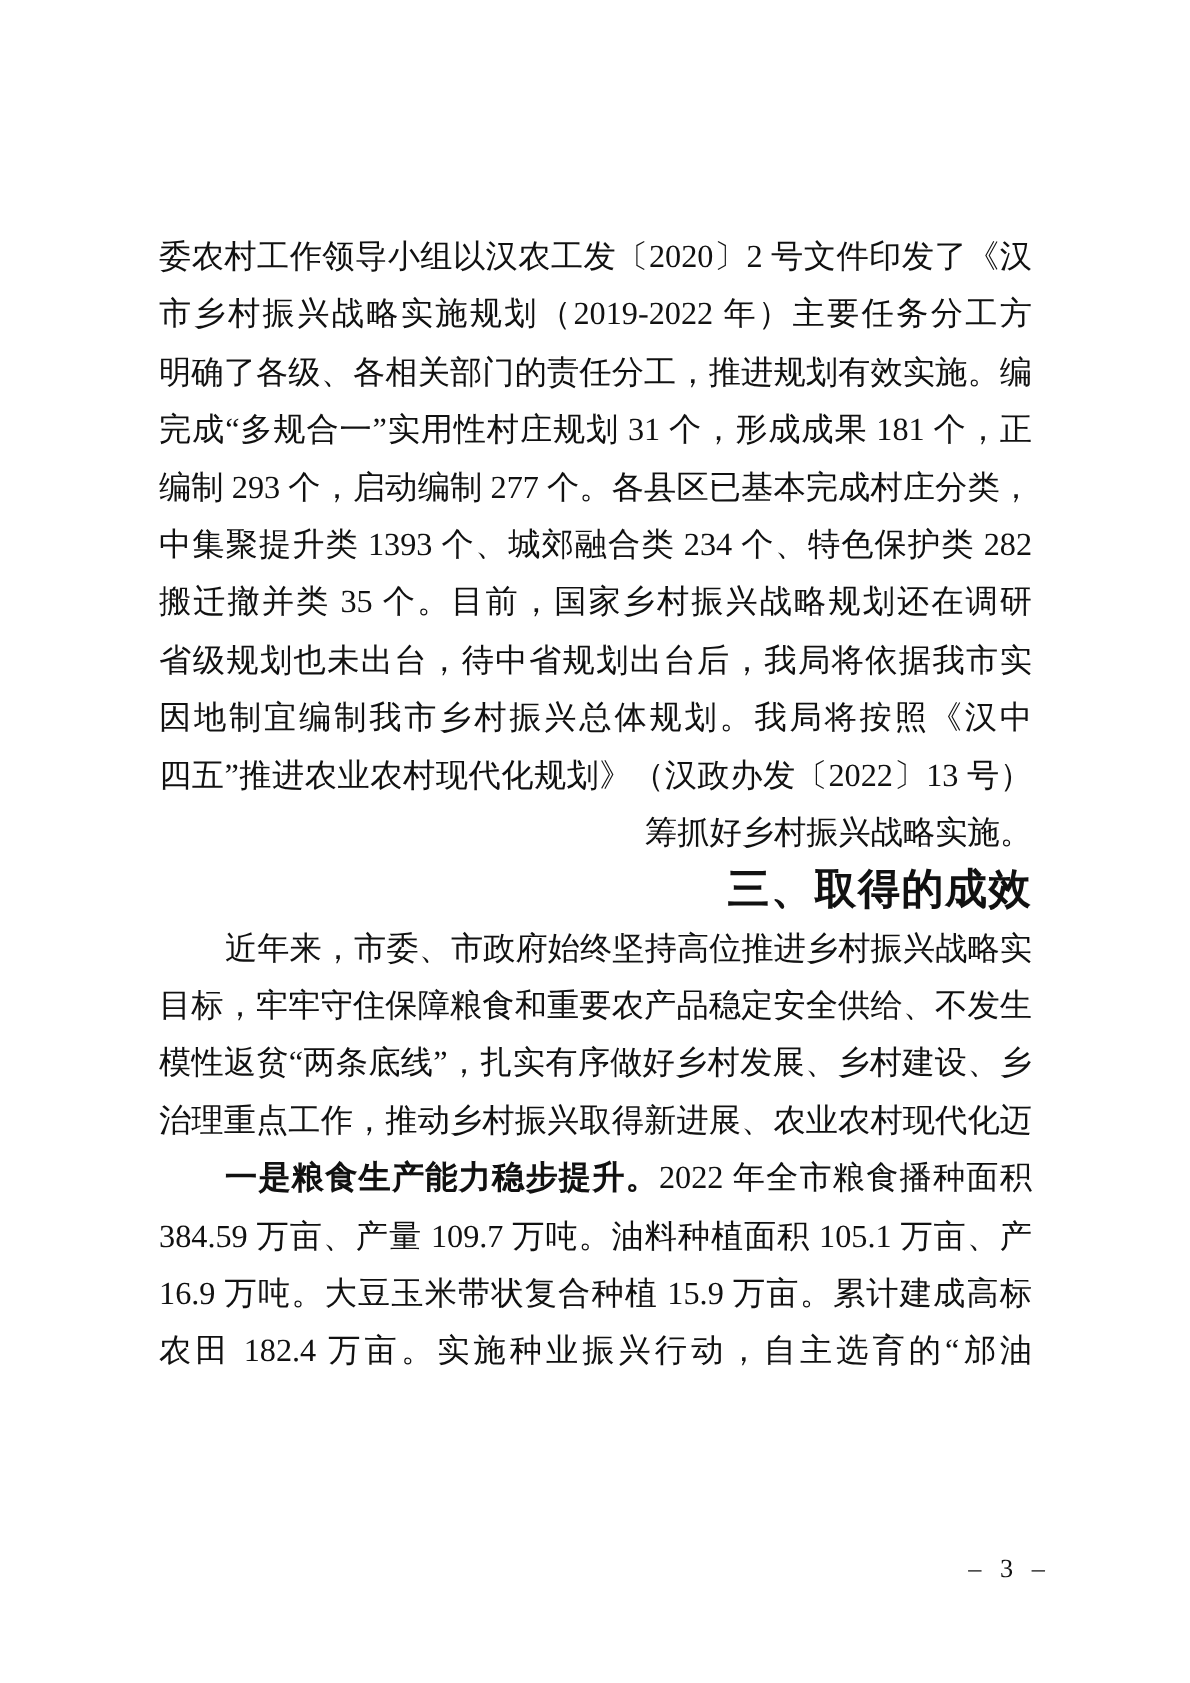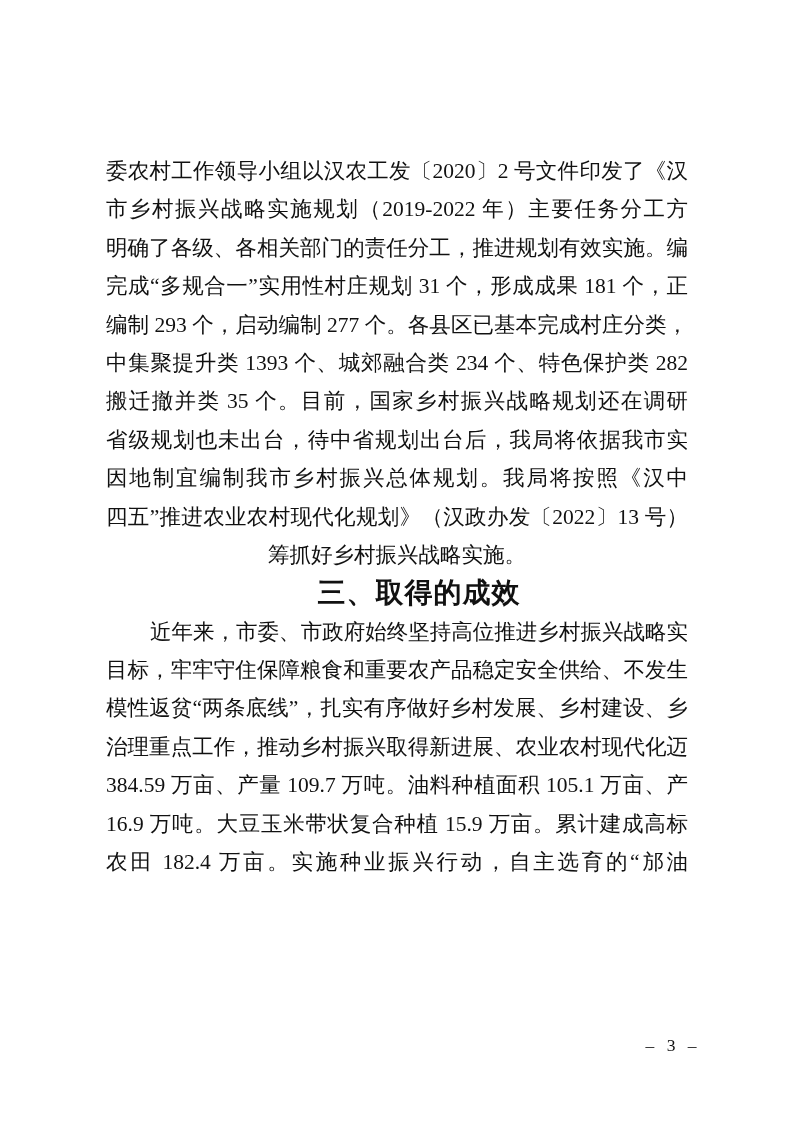--- a/index.html
+++ b/index.html
@@ -20,21 +20,21 @@
     position: absolute;
     left: 106px;
     top: 152px;
     width: 582px;
   }
   .line {
     height: 38.4px;
     line-height: 38.4px;
     font-size: 21.5px;
     overflow: hidden;
-    text-align: center;
+    text-align: right;
   }
   .just {
     text-align: justify;
     text-align-last: justify;
   }
   .indent2 {
     padding-left: 44px;
   }
   .heading {
     font-family: Liberation Sans, sans-serif;
@@ -76,20 +76,23 @@
     <div class="line just">四五”推进农业农村现代化规划》（汉政办发〔2022〕13 号）统</div>
     <div class="line">筹抓好乡村振兴战略实施。</div>
 
     <div class="line heading indent2">三、取得的成效</div>
 
     <div class="line just indent2">近年来，市委、市政府始终坚持高位推进乡村振兴战略实施，</div>
     <div class="line just">目标，牢牢守住保障粮食和重要农产品稳定安全供给、不发生规</div>
     <div class="line just">模性返贫“两条底线”，扎实有序做好乡村发展、乡村建设、乡村</div>
     <div class="line just">治理重点工作，推动乡村振兴取得新进展、农业农村现代化迈出</div>
 
+    <div class="line just indent2">
+      <span class="bold-lead">一是粮食生产能力稳步提升。</span><span>2022 年全市粮食播种面积</span>
+    </div>
     <div class="line just">384.59 万亩、产量 109.7 万吨。油料种植面积 105.1 万亩、产量</div>
     <div class="line just">16.9 万吨。大豆玉米带状复合种植 15.9 万亩。累计建成高标准</div>
     <div class="line just">农田 182.4 万亩。实施种业振兴行动，自主选育的“邡油 777”油</div>
 
   </div>
 
   <div class="page-number">– 3 –</div>
 </div>
 
 </body></html>

